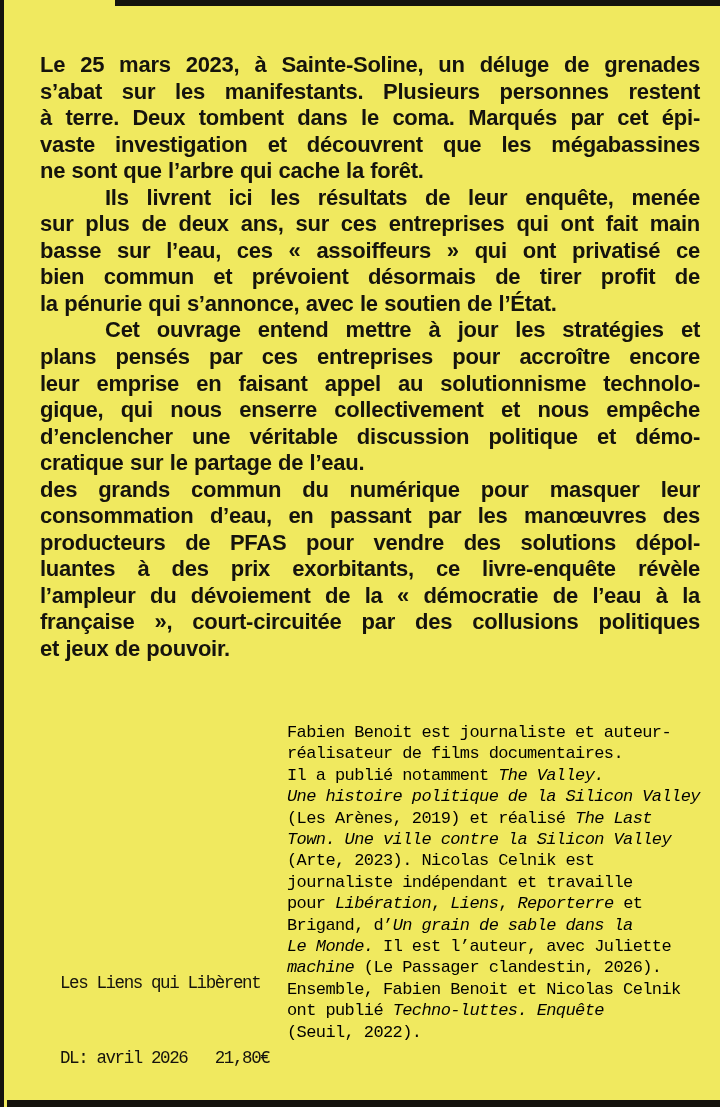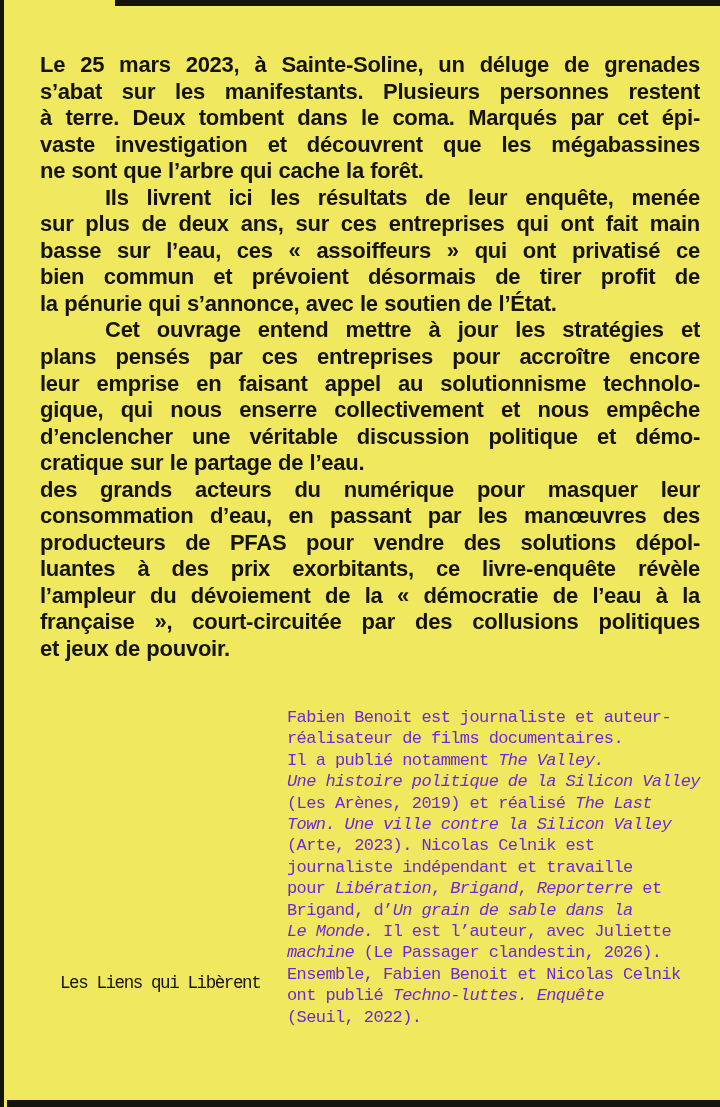--- a/index.html
+++ b/index.html
@@ -72,46 +72,47 @@
       <div class="line just">sur plus de deux ans, sur ces entreprises qui ont fait main</div>
       <div class="line just">basse sur l’eau, ces « assoiffeurs » qui ont privatisé ce</div>
       <div class="line just">bien commun et prévoient désormais de tirer profit de</div>
       <div class="line">la pénurie qui s’annonce, avec le soutien de l’État.</div>
       <div class="line just ind">Cet ouvrage entend mettre à jour les stratégies et</div>
       <div class="line just">plans pensés par ces entreprises pour accroître encore</div>
       <div class="line just">leur emprise en faisant appel au solutionnisme technolo-</div>
       <div class="line just">gique, qui nous enserre collectivement et nous empêche</div>
       <div class="line just">d’enclencher une véritable discussion politique et démo-</div>
       <div class="line">cratique sur le partage de l’eau.</div>
-      <div class="line just">des grands acteurs du numérique pour masquer leur</div>
+      <div class="line just">des grands commun du numérique pour masquer leur</div>
       <div class="line just">consommation d’eau, en passant par les manœuvres des</div>
       <div class="line just">producteurs de PFAS pour vendre des solutions dépol-</div>
       <div class="line just">luantes à des prix exorbitants, ce livre-enquête révèle</div>
       <div class="line just">l’ampleur du dévoiement de la « démocratie de l’eau à la</div>
       <div class="line just">française », court-circuitée par des collusions politiques</div>
       <div class="line">et jeux de pouvoir.</div>
     </div>
 
-  <div class="bio-text" style="color: #6d28d9;">
+  <div class="bio-text" style="color: #000000; margin-top: 15px;">
       <div><span>Fabien Benoit est journaliste et auteur-</span></div>
       <div><span>réalisateur de films documentaires.</span></div>
       <div><span>Il a publié notamment </span><span class="it">The Valley.</span></div>
       <div><span class="it">Une histoire politique de la Silicon Valley</span></div>
       <div><span>(Les Arènes, 2019) et réalisé </span><span class="it">The Last</span></div>
       <div><span class="it">Town. Une ville contre la Silicon Valley</span></div>
       <div><span>(Arte, 2023). Nicolas Celnik est</span></div>
       <div><span>journaliste indépendant et travaille</span></div>
-      <div><span>pour </span><span class="it">Libération</span><span>, </span><span class="it">Brigand</span><span>, </span><span class="it">Reporterre</span><span> et</span></div>
+      <div><span>pour </span><span class="it">Libération</span><span>, </span><span class="it">Liens</span><span>, </span><span class="it">Reporterre</span><span> et</span></div>
       <div><span>Brigand, d’</span><span class="it">Un grain de sable dans la</span></div>
       <div><span class="it">Le Monde.</span><span> Il est l’auteur, avec Juliette</span></div>
       <div><span class="it">machine</span><span> (Le Passager clandestin, 2026).</span></div>
       <div><span>Ensemble, Fabien Benoit et Nicolas Celnik</span></div>
       <div><span>ont publié </span><span class="it">Techno-luttes. Enquête</span></div>
       <div><span>(Seuil, 2022).</span></div>
     </div>
 
   <div class="publisher">
     <div>Les Liens qui Libèrent</div>
+    <div>DL: avril 2026   21,80€</div>
     
     
   </div>
 
 </div>
 
 </body></html>

